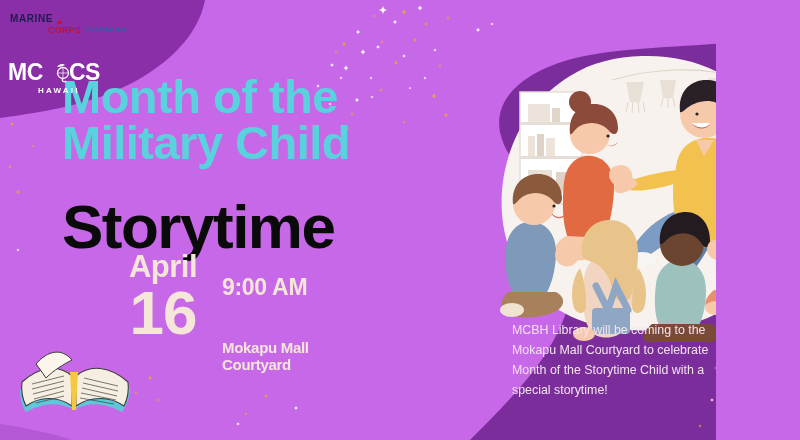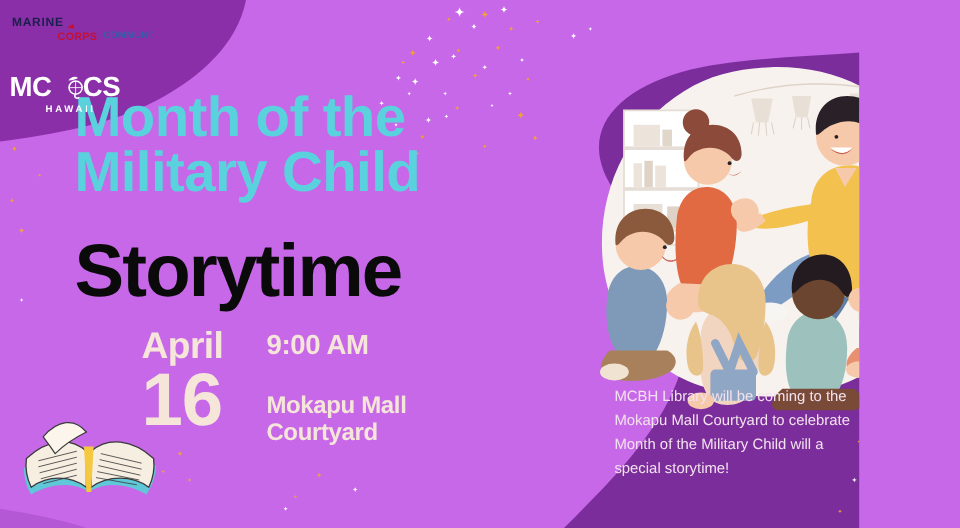--- a/index.html
+++ b/index.html
@@ -26,26 +26,26 @@
     white-space:nowrap;
   }
   #storytime{
     position:absolute;left:62px;top:196px;z-index:15;
     font-weight:bold;color:#0a0a0a;
     font-size:62px;line-height:1;letter-spacing:-1.5px;
     white-space:nowrap;
   }
 
   
-  #date-block{position:absolute;left:118px;top:272px;z-index:15;width:90px;text-align:left;color:#f6e6d9;}
+  #date-block{position:absolute;left:118px;top:251px;z-index:15;width:90px;text-align:center;color:#f6e6d9;}
   #date-month{font-size:31px;font-weight:bold;line-height:1;letter-spacing:-0.5px;}
   #date-day{font-size:62px;font-weight:bold;line-height:0.95;margin-top:2px;letter-spacing:-1px;}
   #info-block{position:absolute;left:222px;top:276px;z-index:15;color:#f6e6d9;width:200px;}
   #event-time{font-size:23px;font-weight:bold;line-height:1;letter-spacing:-0.3px;}
-  #event-venue{margin-top:28px;font-size:20px;font-weight:bold;line-height:1.15;letter-spacing:-0.3px;}
+  #event-venue{margin-top:40px;font-size:15px;font-weight:bold;line-height:1.15;letter-spacing:-0.3px;}
 
   
   #book{position:absolute;left:6px;top:302px;width:140px;height:130px;z-index:14;}
 
   
   #illustration{position:absolute;left:492px;top:52px;width:300px;height:290px;z-index:14;}
 
   
   #description{
     position:absolute;left:512px;top:320px;width:270px;z-index:15;
@@ -364,17 +364,17 @@
 
       <path d="M222,238 C212,246 210,256 220,260 C234,266 258,264 268,256
                C276,250 274,242 266,238 Z" fill="#e8906f"></path>
       <ellipse cx="224" cy="256" rx="11" ry="7" fill="#f6c9ab"></ellipse>
     </g>
   </svg>
 
   <div id="description">
     <span class="desc-line">MCBH Library will be coming to the</span>
     <span class="desc-line">Mokapu Mall Courtyard to celebrate</span>
-    <span class="desc-line">Month of the Military Child will a</span>
+    <span class="desc-line">Month of the Storytime Child with a</span>
     <span class="desc-line">special storytime!</span>
   </div>
 
 </div>
 
 </body></html>

